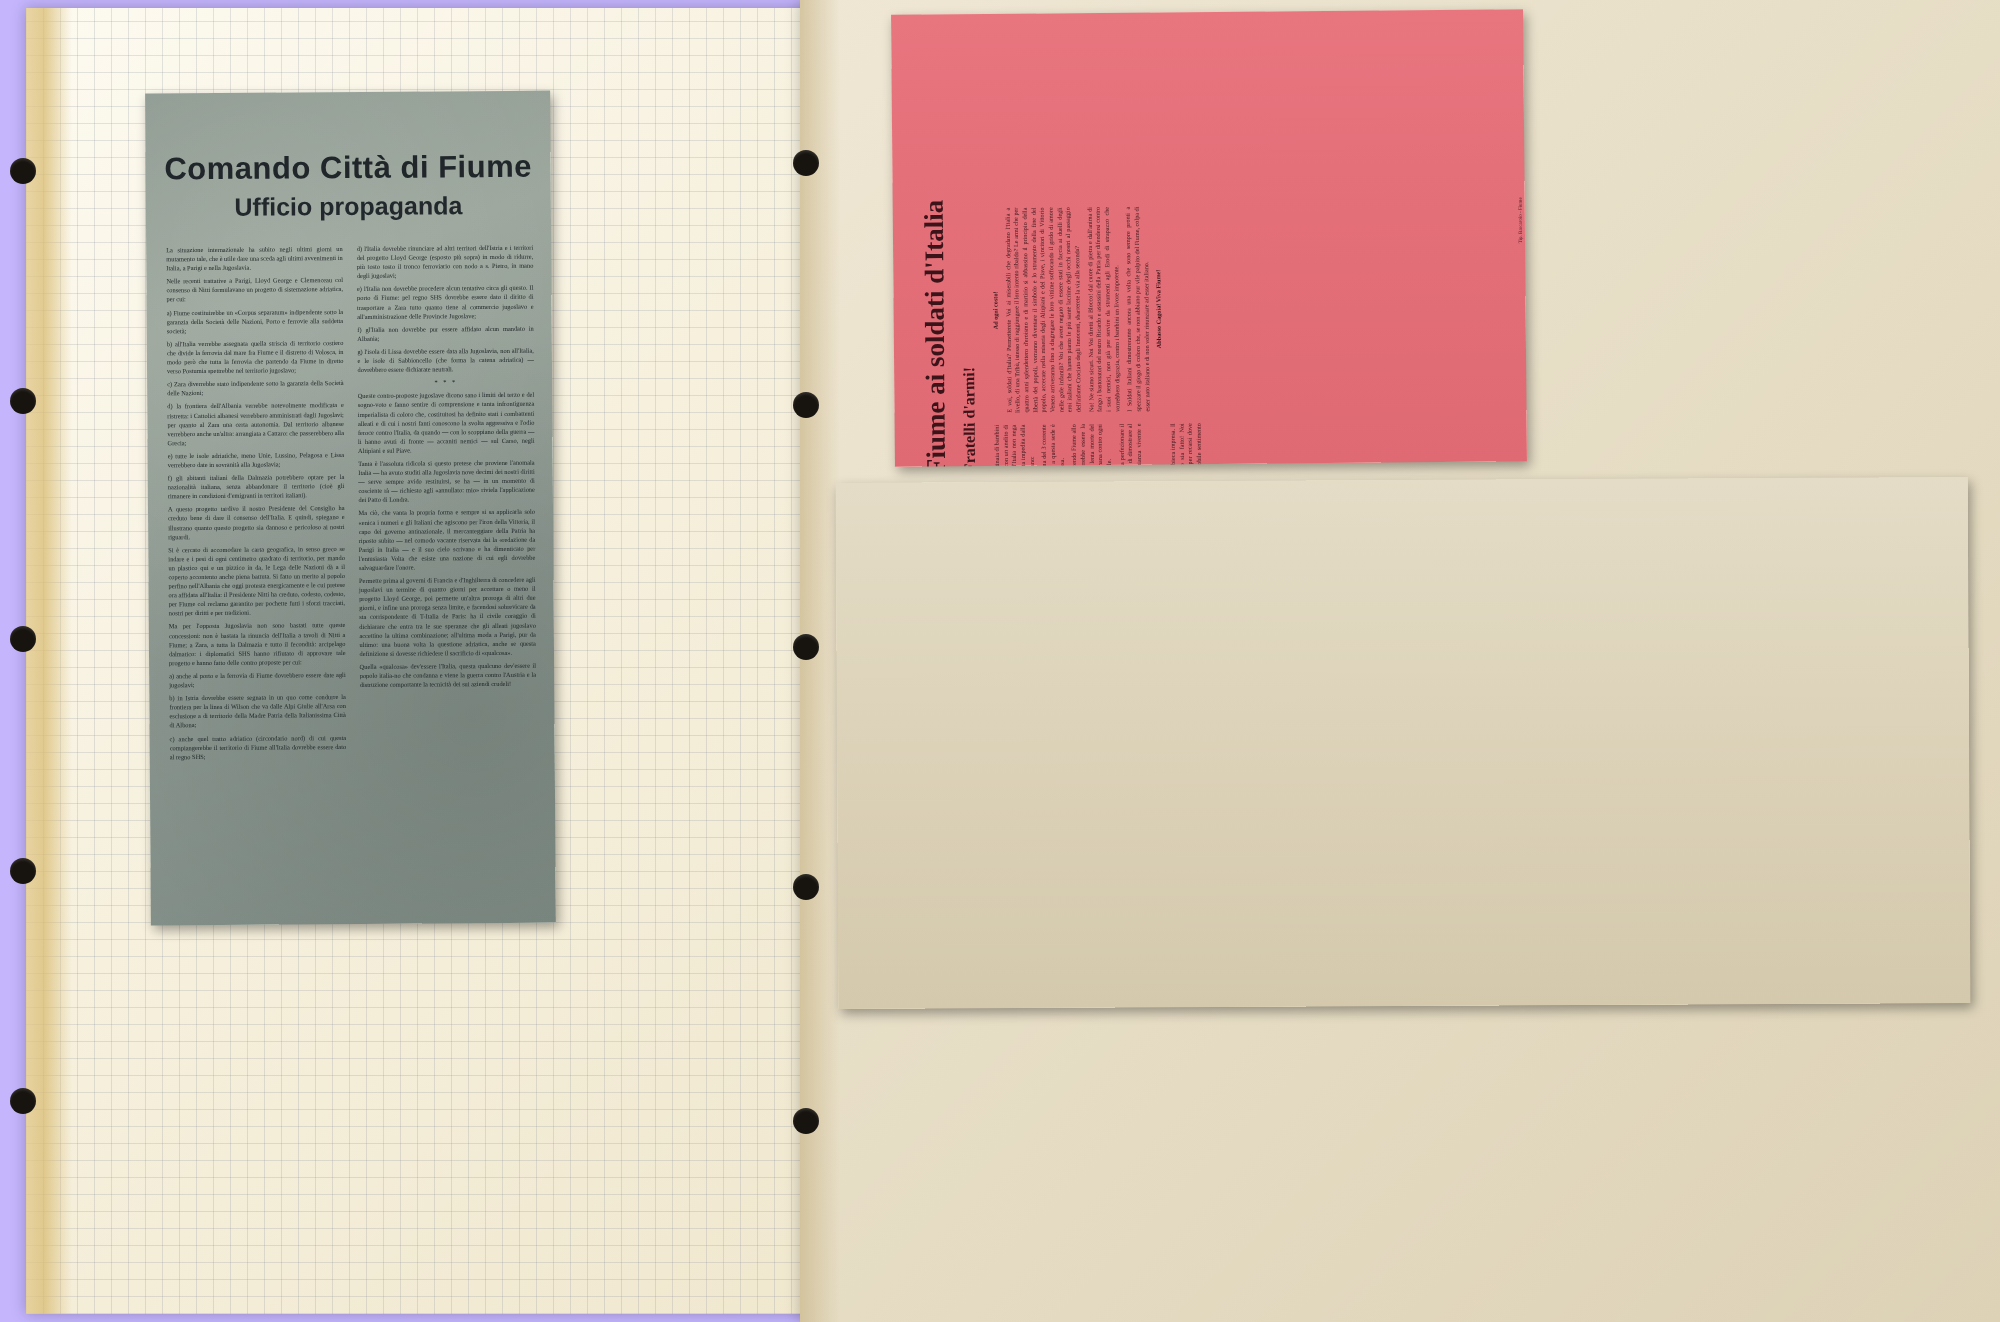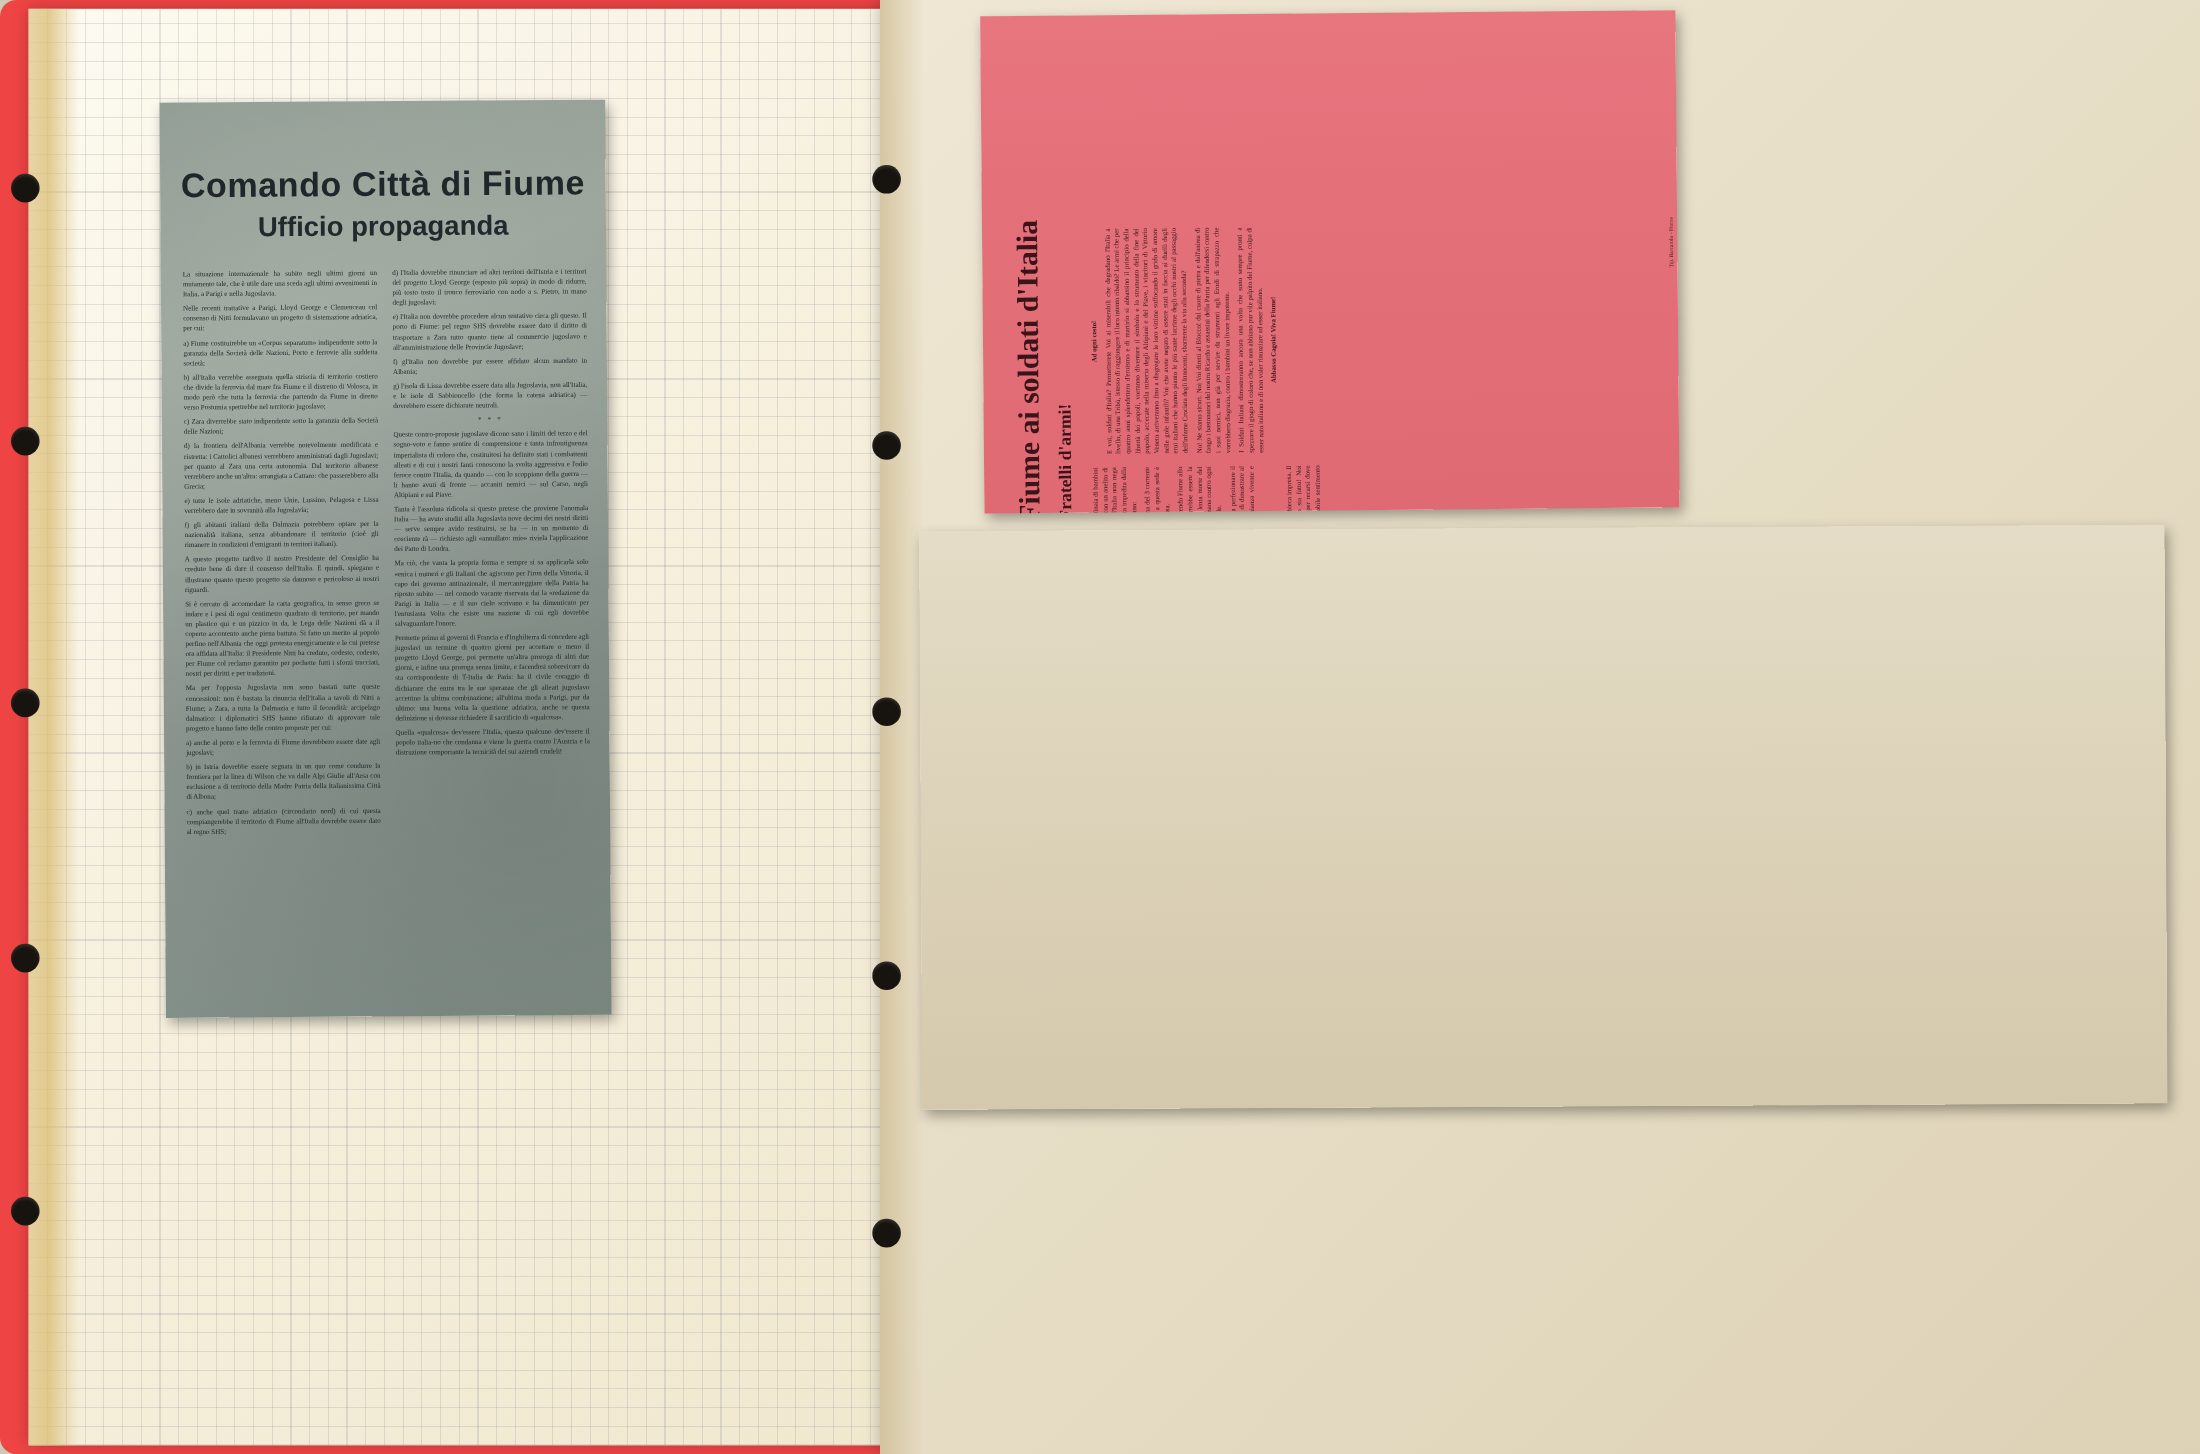--- a/index.html
+++ b/index.html
@@ -4,22 +4,21 @@
 <style>
   html,body{margin:0;padding:0;}
   body{
     width:2000px;height:1322px;
     background:#cfc9b8;
     font-family:"Liberation Serif", serif;
     overflow:hidden;
   }
   .page{
     position:absolute;inset:0;
-    background:#ef4444;
-    border-radius:15px;
+    background:#c4b5fd;
   }
   
   .leaf{
     position:absolute;
     background:
       repeating-linear-gradient(0deg, rgba(120,130,150,.20) 0 1px, transparent 1px 17px),
       repeating-linear-gradient(90deg, rgba(120,130,150,.20) 0 1px, transparent 1px 17px),
       linear-gradient(135deg,#fdfaf0 0%, #f6f0dd 45%, #efe6cc 100%);
     box-shadow:0 0 14px rgba(0,0,0,.25);
   }

